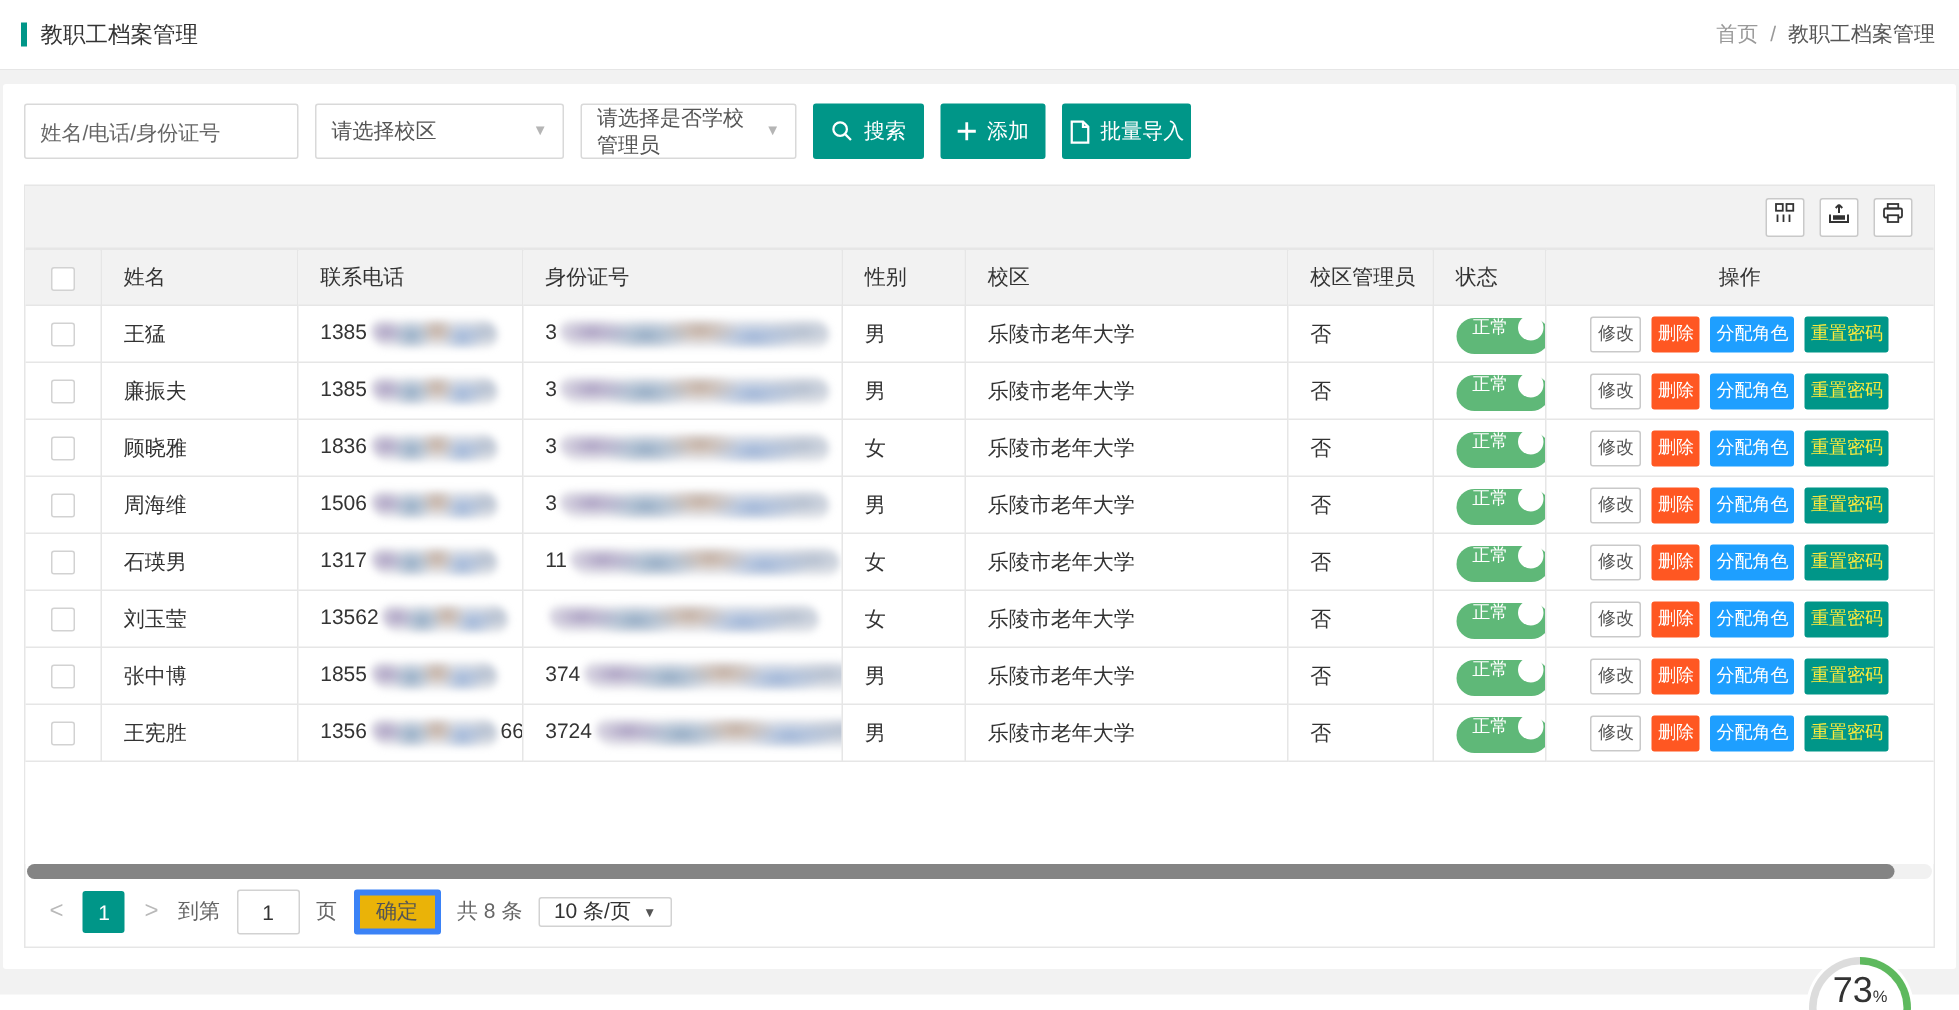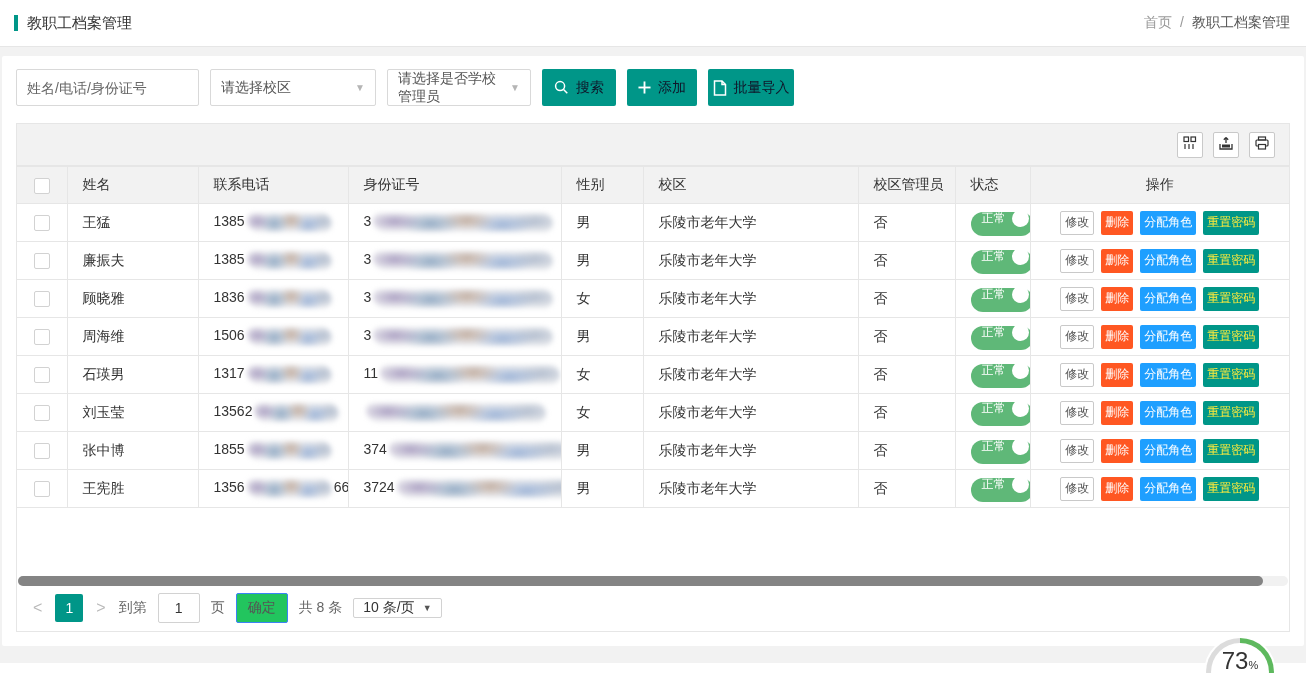--- a/index.html
+++ b/index.html
@@ -24,21 +24,21 @@
   
   .filters{ display:flex; align-items:center; gap:11px; margin-bottom:17px; }
   .f-input, .f-select{ height:37px; border:1px solid #d9d9d9; border-radius:2px;
     font-size:14px; color:#555; padding:0 10px; background:#fff; }
   .f-input{ width:183px; }
   .f-input::placeholder{ color:#666; opacity:1; }
   .f-select{ display:flex; align-items:center; justify-content:space-between; cursor:pointer; }
   .f-select .sel-arrow{ color:#b5b5b5; font-size:10px; margin-left:8px; }
   .sel-campus{ width:166px; }
   .sel-admin{ width:144px; }
-  .btn{ height:37px; background:var(--accent); color:#0f172a; border:none; border-radius:2px;
+  .btn{ height:37px; background:var(--accent); color:#ffffff; border:none; border-radius:2px;
     font-size:14px; display:flex; align-items:center; justify-content:center; gap:7px;
     cursor:pointer; font-family:inherit; }
   .btn-search{ width:74px; }
   .btn-add{ width:70px; }
   .btn-import{ width:86px; }
   .btn svg{ display:block; }
   
   .table-box{ border:1px solid var(--border); }
   .tool-strip{ height:42px; background:var(--header-bg); border-bottom:1px solid var(--border);
     display:flex; align-items:center; justify-content:flex-end; gap:10px; padding:0 14px; }
@@ -87,21 +87,21 @@
   
   .table-spacer{ height:68px; background:#fff; }
   .hscroll{ height:10px; background:#f1f1f1; border-radius:5px; margin:0 1px; }
   .hscroll-thumb{ height:10px; width:98%; background:#848484; border-radius:5px; cursor:pointer; }
   .pager{ display:flex; align-items:center; gap:11px; padding:7px 14px 8px; font-size:14px; color:#666; }
   .pg-arrow{ color:#b9b9b9; font-size:16px; cursor:pointer; padding:0 2px; }
   .pg-current{ width:28px; height:28px; background:var(--accent); color:#fff; border-radius:2px;
     display:flex; align-items:center; justify-content:center; font-size:14px; cursor:pointer; }
   .pg-input{ width:42px; height:30px; border:1px solid #d2d2d2; border-radius:2px;
     text-align:center; font-size:14px; color:#333; font-family:inherit; }
-  .pg-confirm{ height:30px; padding:0 11px; background:#22c55e; border:1px solid #3b82f6;
+  .pg-confirm{ height:30px; padding:0 11px; background:#eab308; border:4px solid #3b82f6;
     border-radius:2px; font-size:14px; color:#555; cursor:pointer; font-family:inherit; }
   .pg-size{ height:20px; border:1px solid #d2d2d2; border-radius:2px; display:flex;
     align-items:center; padding:0 9px; gap:8px; cursor:pointer; color:#333; }
   .pg-size .sel-arrow{ font-size:9px; color:#555; }
   
   .progress-ring{ position:fixed; right:32px; bottom:-33px; width:68px; height:68px;
     border-radius:50%; background:conic-gradient(var(--progress-green) 0 73%, #dcdcdc 73% 100%);
     box-shadow:0 0 0 2px #fff; }
   .progress-ring::before{ content:""; position:absolute; inset:5px; border-radius:50%; background:#fff; }
   .progress-text{ position:absolute; top:9px; left:0; width:100%; text-align:center;

